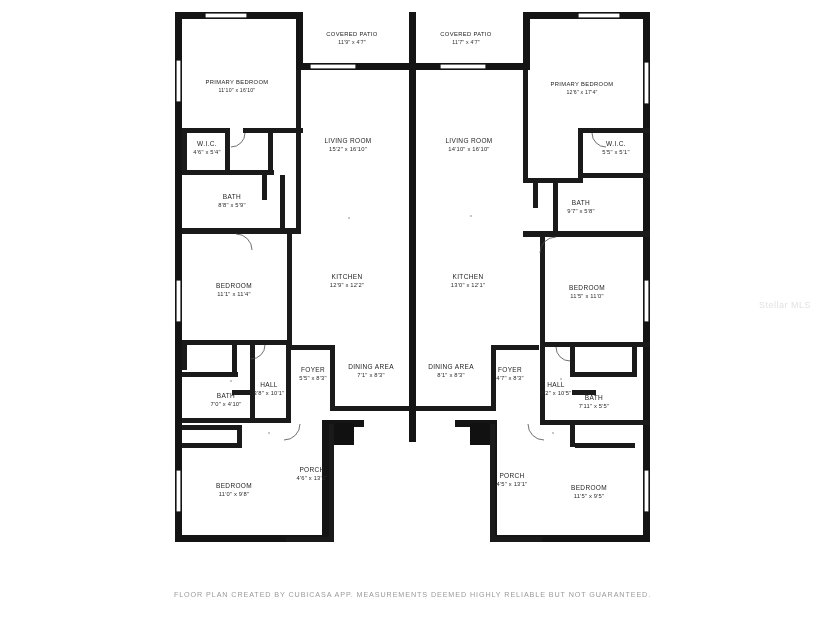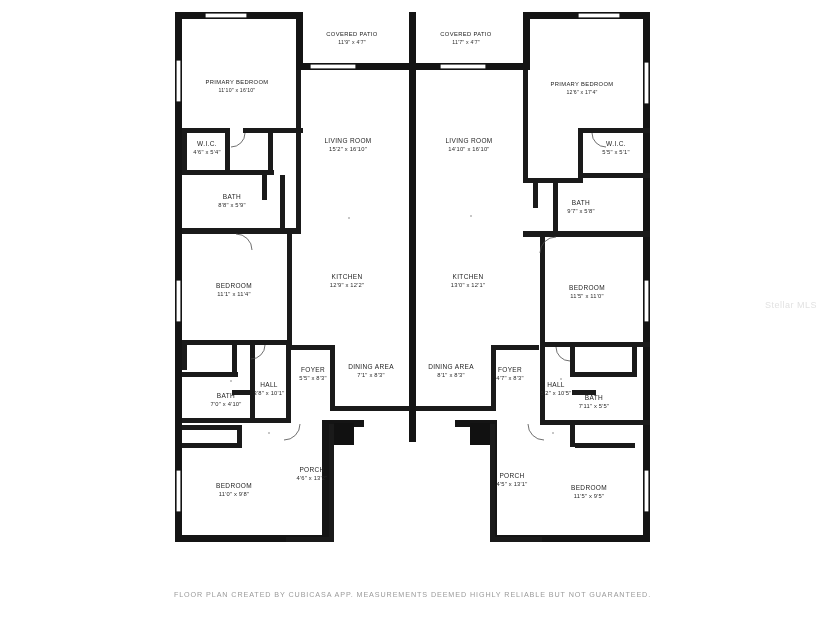--- a/index.html
+++ b/index.html
@@ -50,21 +50,21 @@
     left: 0;
     top: 590px;
     width: 825px;
     text-align: center;
     font-size: 7.2px;
     letter-spacing: 0.9px;
     color: #9a9a9a;
   }
   .watermark {
     position: absolute;
-    right: 8px;
+    right: 14px;
     top: 300px;
     font-size: 9px;
     color: #e2e2e2;
     letter-spacing: 0.5px;
   }
   .dot {
     position: absolute;
     width: 2px;
     height: 2px;
     background: #b5b5b5;

